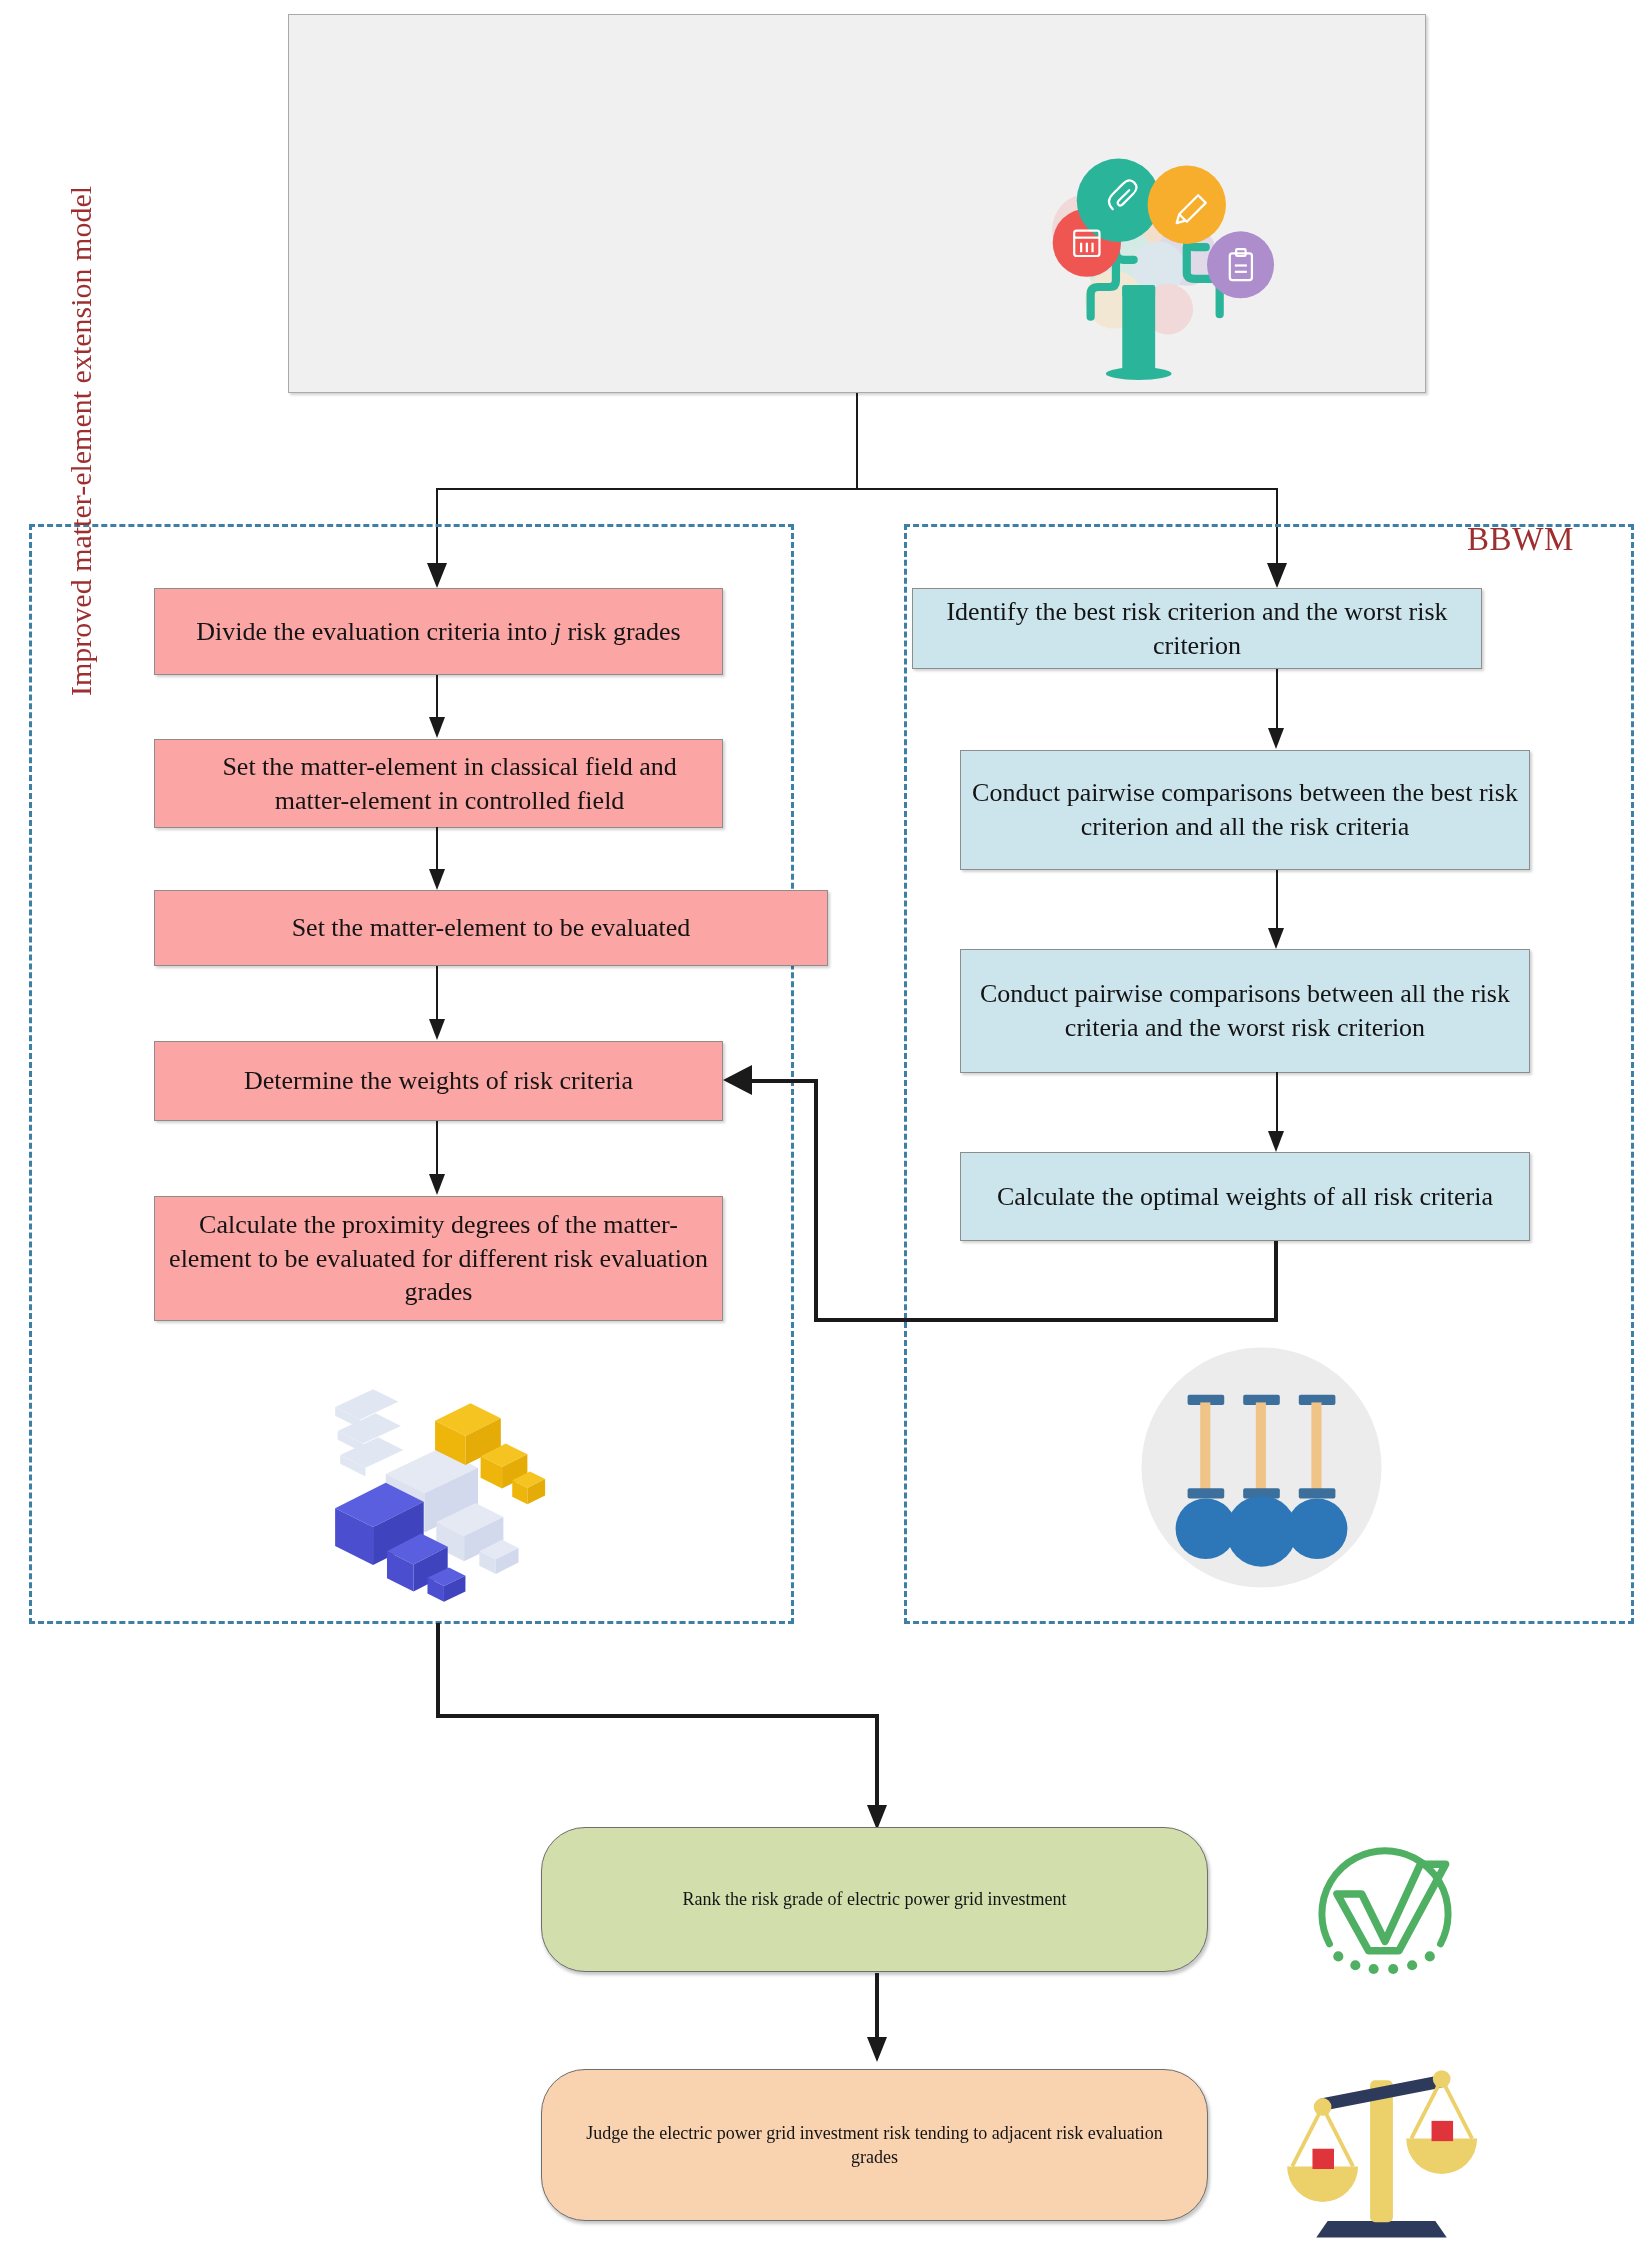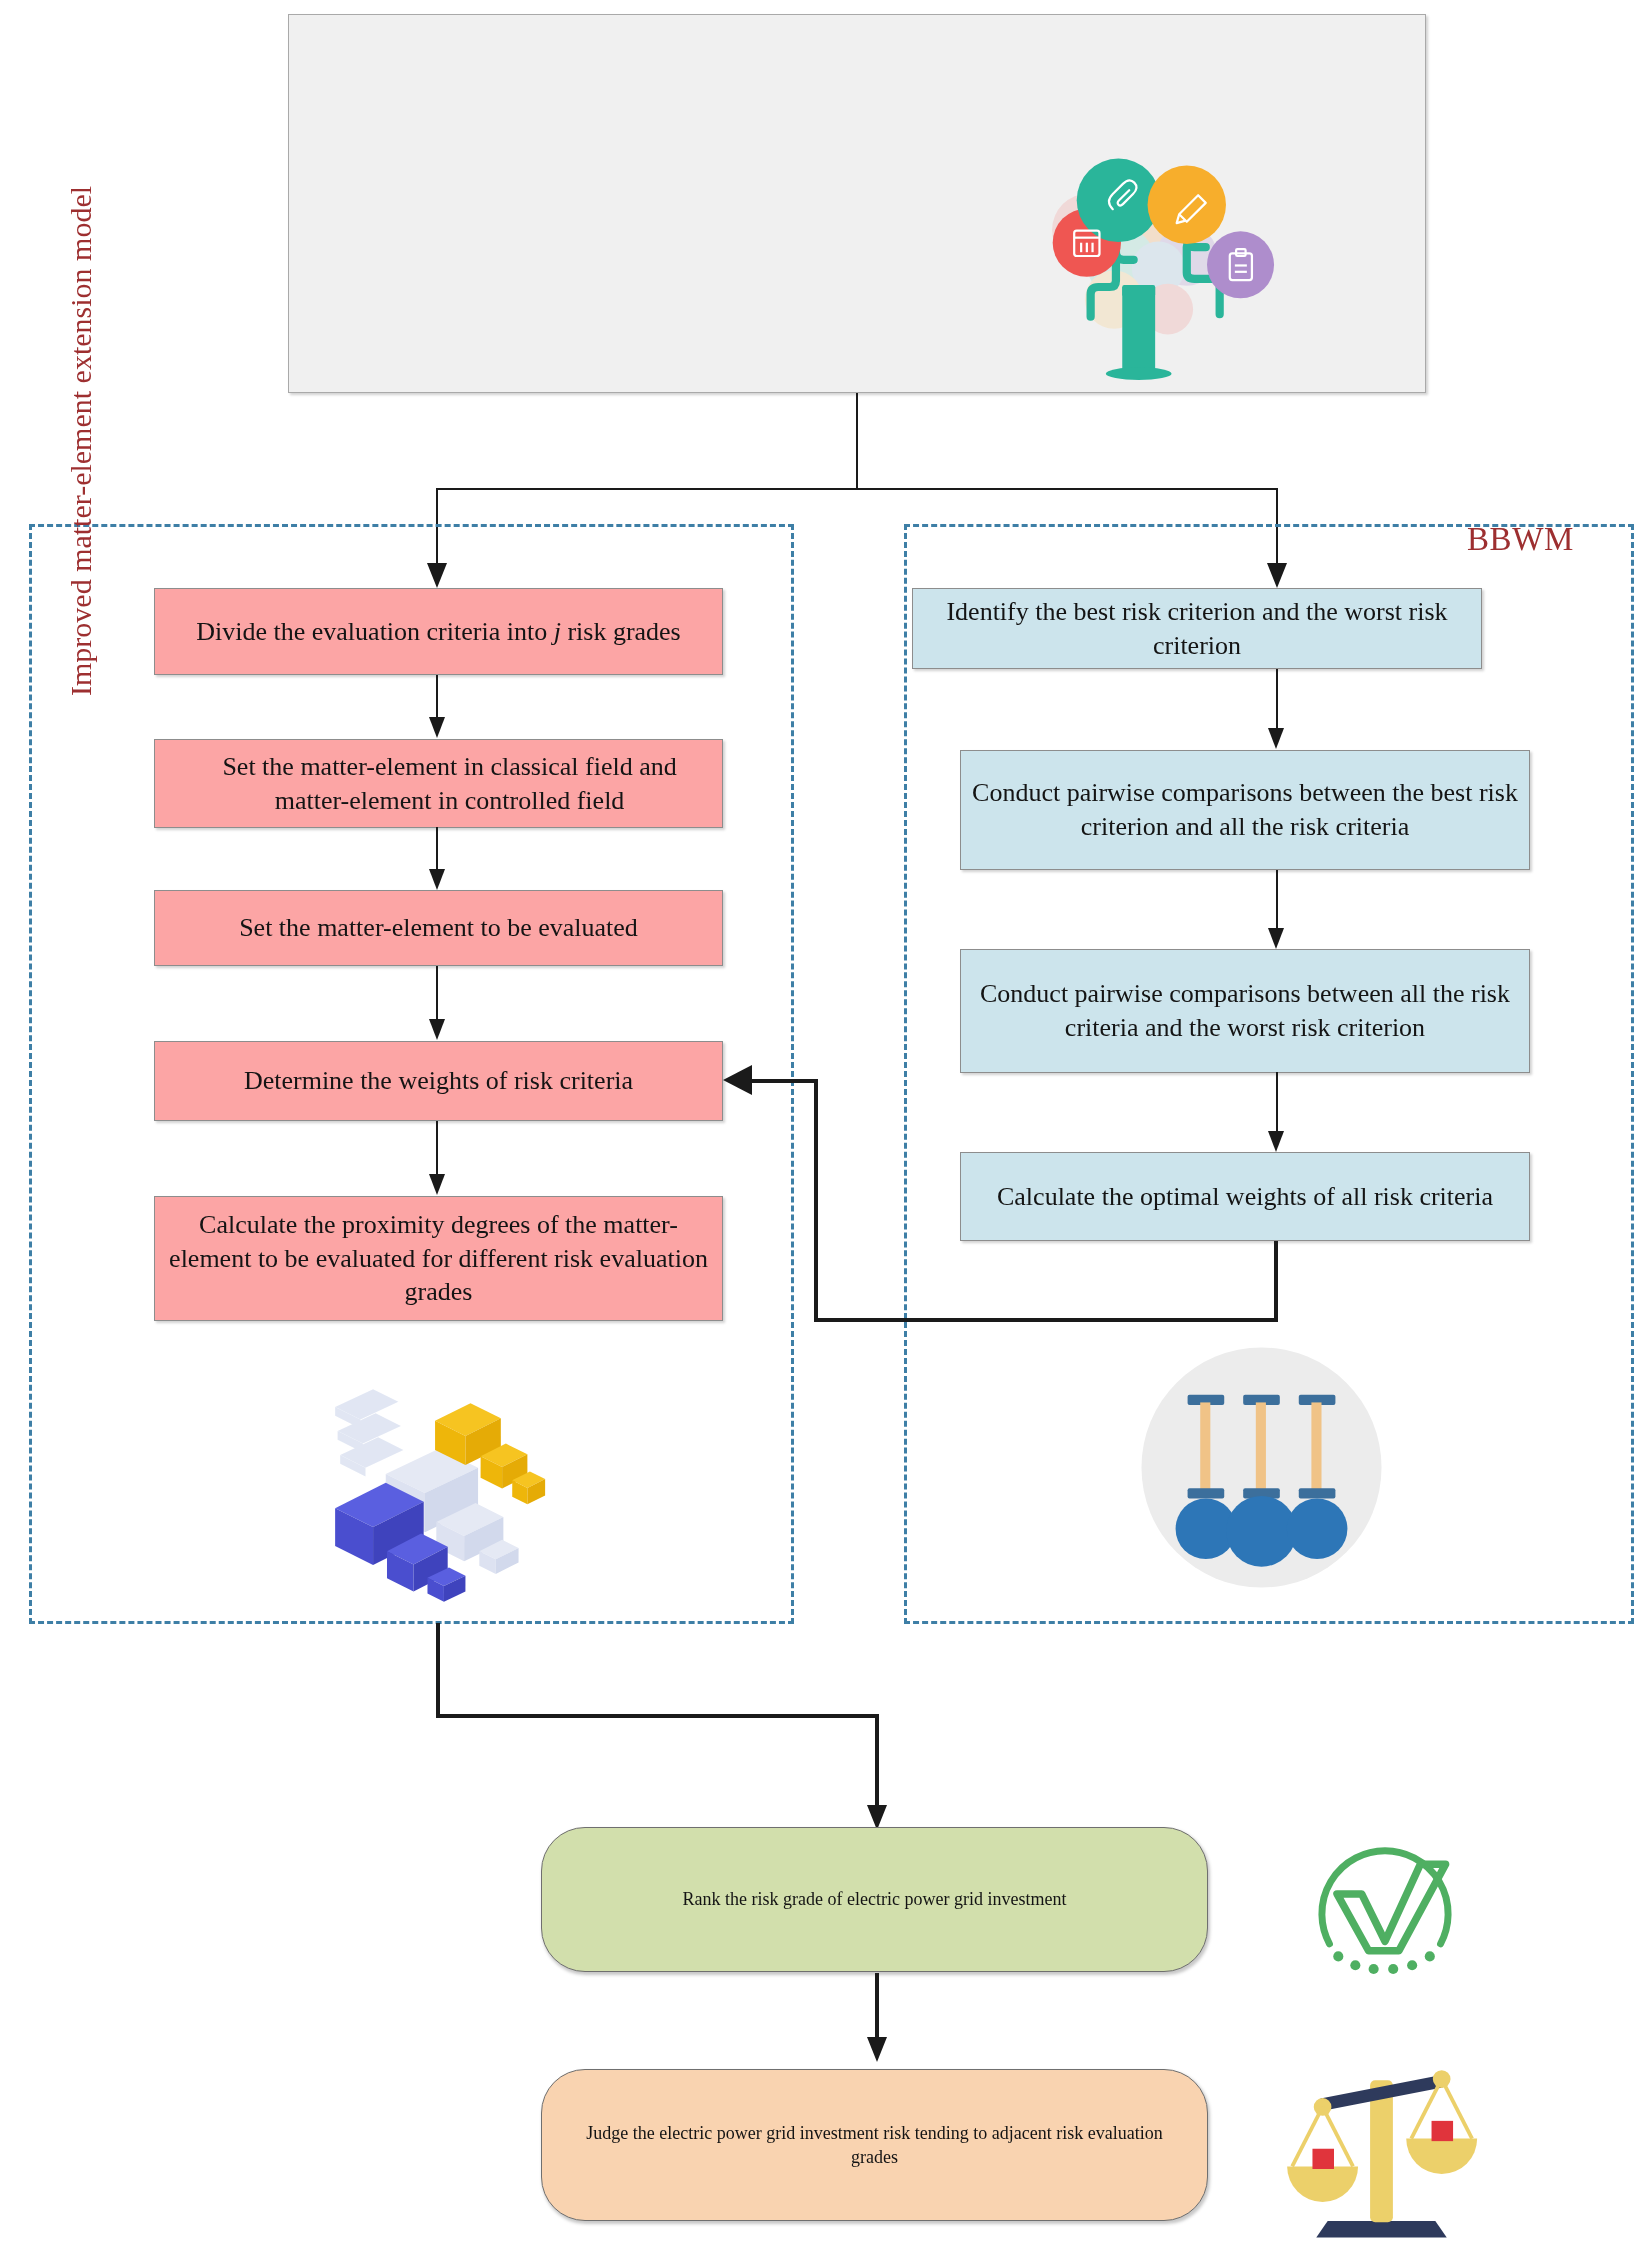--- a/index.html
+++ b/index.html
@@ -150,21 +150,21 @@
 <div class="abs pbox pink" style="left:154px;top:588px;width:569px;height:87px;">
   <span><span>Divide the evaluation criteria into </span><i>j</i><span> risk grades</span></span>
 </div>
 <div class="abs vline" style="left:436px;top:675px;height:49px;"></div>
 <div class="abs arrow-down-sm" style="left:429px;top:717px;"></div>
 
 <div class="abs pbox pink" style="left:154px;top:739px;width:569px;height:89px;padding-left:31px;">Set the matter-element in classical field and matter-element in controlled field</div>
 <div class="abs vline" style="left:436px;top:827px;height:49px;"></div>
 <div class="abs arrow-down-sm" style="left:429px;top:869px;"></div>
 
-<div class="abs pbox pink" style="left:154px;top:890px;width:569px;height:76px;">Set the matter-element to be evaluated</div>
+<div class="abs pbox pink" style="left:154px;top:890px;width:674px;height:76px;">Set the matter-element to be evaluated</div>
 <div class="abs vline" style="left:436px;top:966px;height:61px;"></div>
 <div class="abs arrow-down-sm" style="left:429px;top:1019px;"></div>
 
 <div class="abs pbox pink" style="left:154px;top:1041px;width:569px;height:80px;">Determine the weights of risk criteria</div>
 <div class="abs vline" style="left:436px;top:1121px;height:61px;"></div>
 <div class="abs arrow-down-sm" style="left:429px;top:1174px;"></div>
 
 <div class="abs pbox pink" style="left:154px;top:1196px;width:569px;height:125px;">Calculate the proximity degrees of the matter-element to be evaluated for different risk evaluation grades</div>
 
 <div class="abs" style="left:297px;top:1350px;width:266px;height:253px;">

